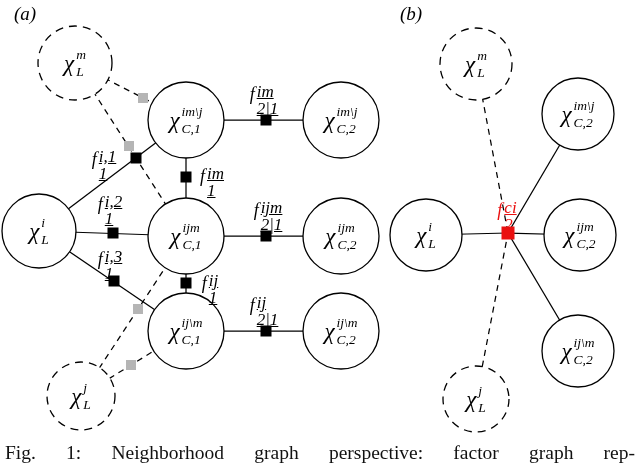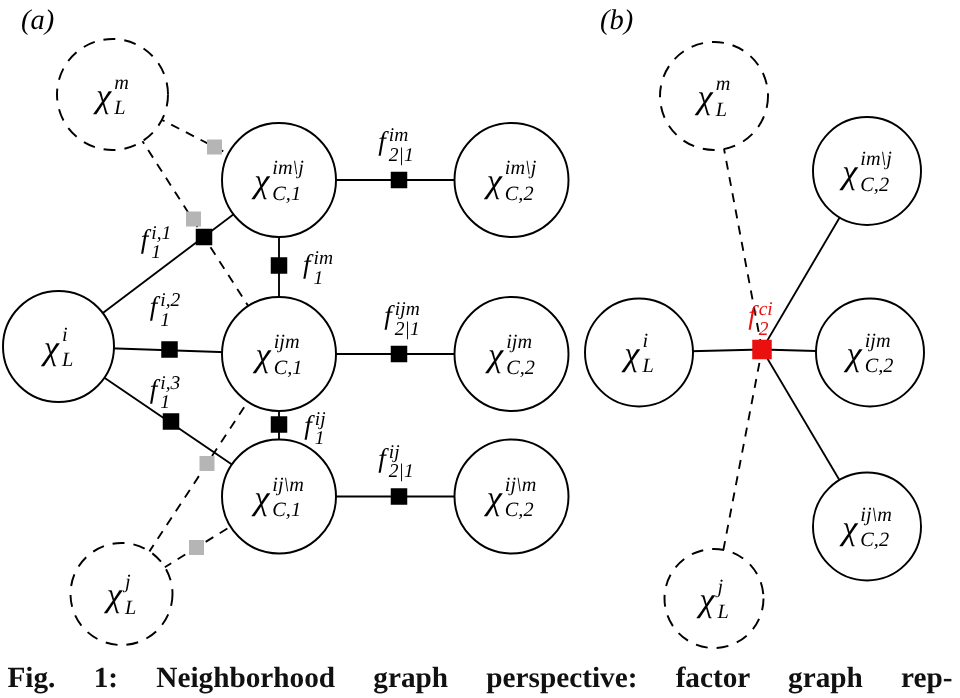--- a/index.html
+++ b/index.html
@@ -28,42 +28,41 @@
   .mscripts {
     display: inline-flex;
     flex-direction: column;
     justify-content: space-between;
     margin-left: 2px;
     line-height: 1;
   }
   .node-label .mbase { font-size: 23px; }
   .node-label .mscripts { height: 30px; font-size: 13.5px; }
   .factor-label .mbase { font-size: 18px; }
-  .factor-label .mscripts { height: 22px; font-size: 13px; }
+  .factor-label .mscripts { height: 22px; font-size: 17px; text-decoration: underline; }
 
   .panel-label {
     position: absolute;
     font-style: italic;
     font-size: 19px;
     color: #000;
   }
   #panel-label-a { left: 14px; top: 3px; }
   #panel-label-b { left: 400px; top: 3px; }
 
   .caption {
     position: absolute;
     left: 5px;
     right: 5px;
     top: 441px;
     font-size: 19.5px;
     line-height: 1.25;
     color: #111;
     text-align: justify;
     text-align-last: justify;
-    font-weight: bold;
   }
 </style>
 </head>
 <body>
 
 <div id="stage">
   <svg id="diagram" width="640" height="465" viewBox="0 0 640 465">
       <line x1="39" y1="231" x2="186" y2="120" stroke="#000000" stroke-width="1.25"></line>
       <line x1="39" y1="231" x2="186" y2="236" stroke="#000000" stroke-width="1.25"></line>
       <line x1="39" y1="231" x2="186" y2="331" stroke="#000000" stroke-width="1.25"></line>

